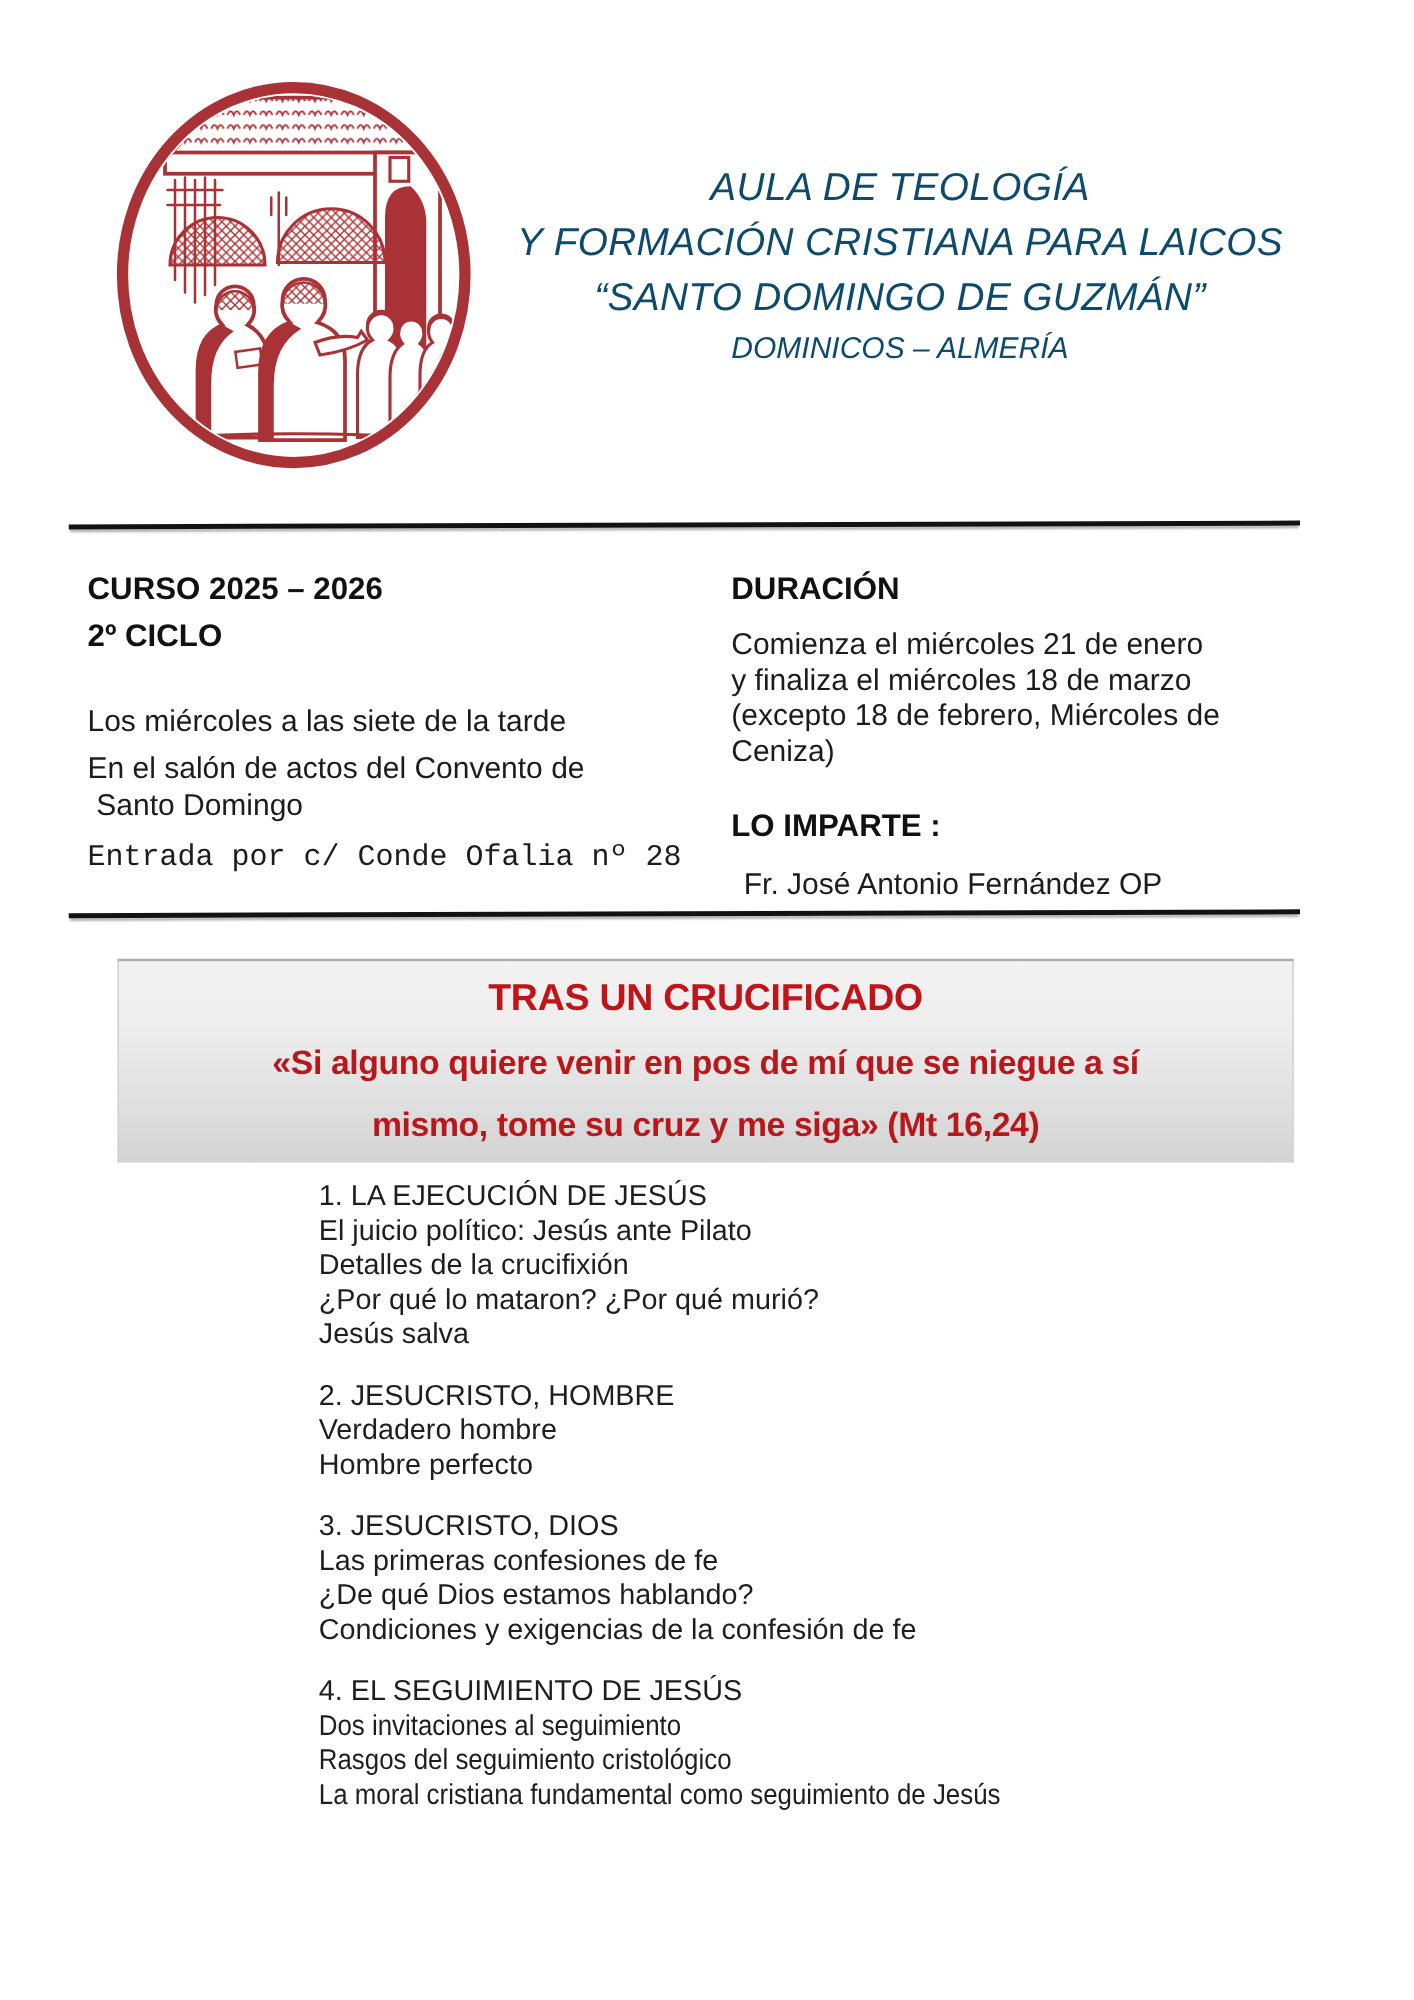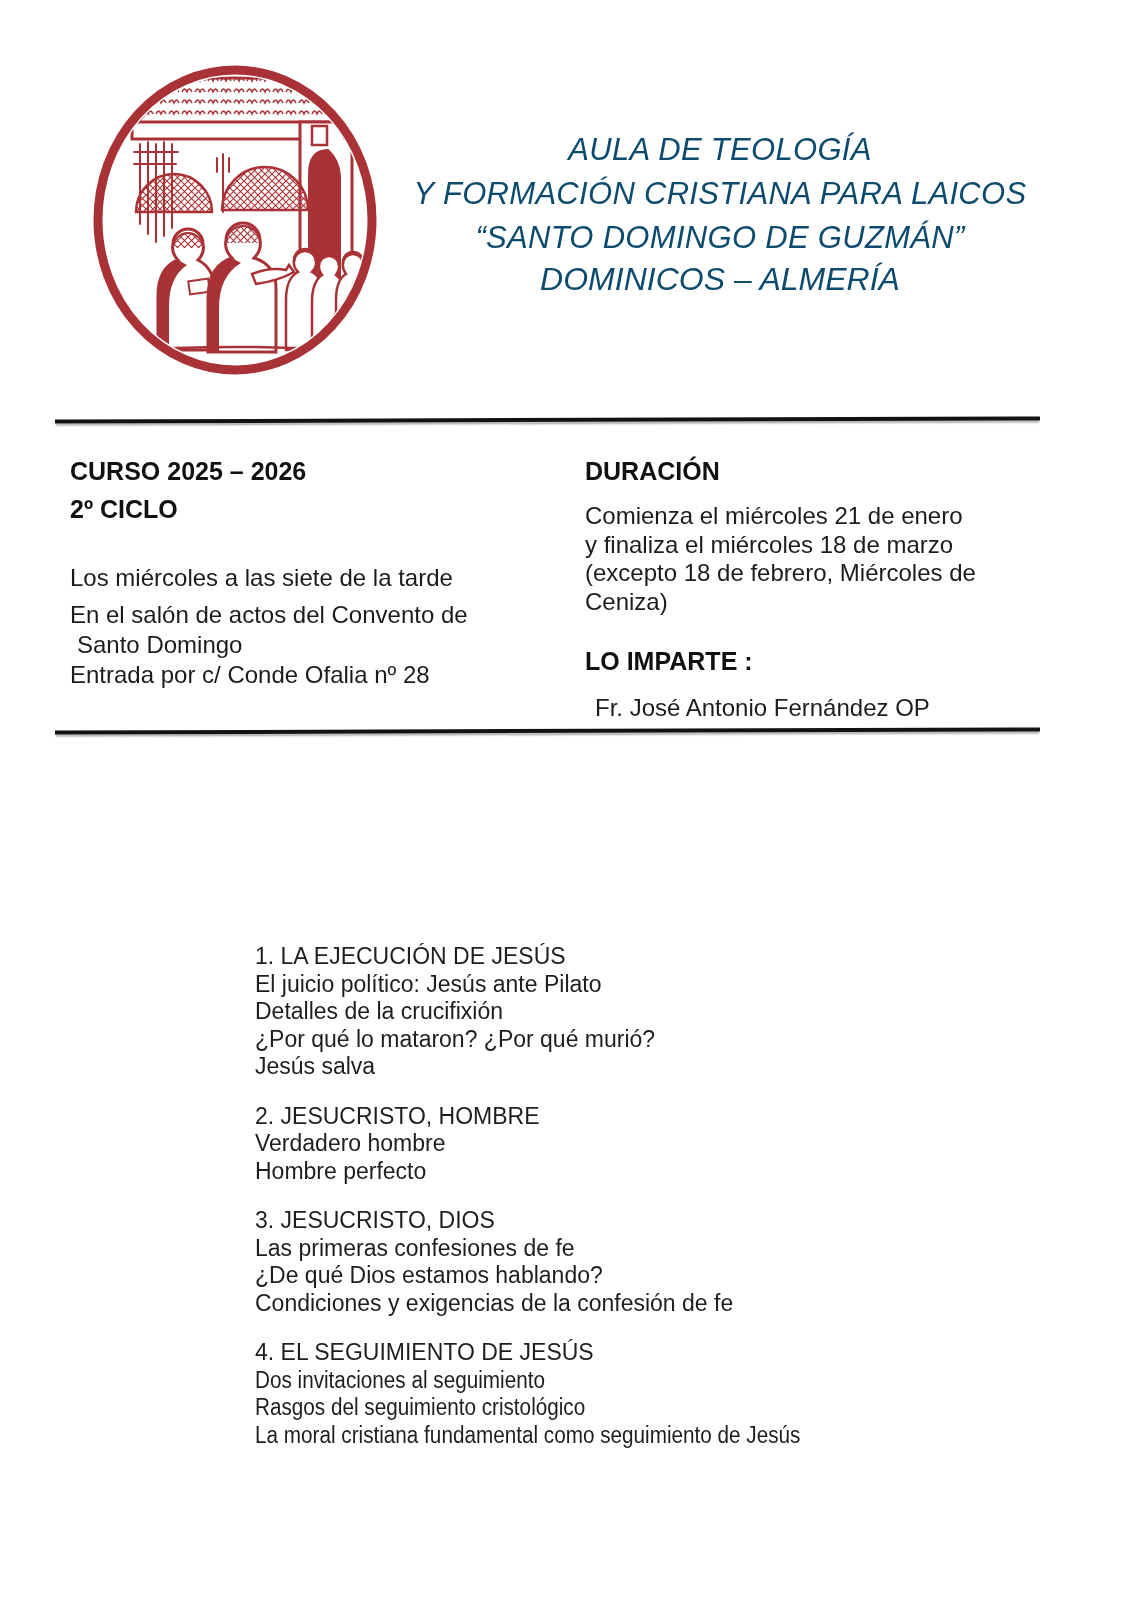--- a/index.html
+++ b/index.html
@@ -15,41 +15,41 @@
 
   
   .seal { position:absolute; left:90px; top:62px; width:290px; height:315px; }
 
   
   .header-block {
     position:absolute; left:385px; top:128px; width:670px;
     text-align:center; font-style:italic; color:#0c4a6e;
   }
   .header-line { font-size:31px; line-height:44px; letter-spacing:0.3px; white-space:nowrap; }
-  .header-sub  { font-size:32px; line-height:38px; white-space:nowrap; }
+  .header-sub  { font-size:24px; line-height:38px; white-space:nowrap; }
 
   
   .divider {
     position:absolute; left:55px; width:985px; height:4px;
     background:#121212;
     box-shadow:0 3px 2px -1px rgba(0,0,0,0.38);
     transform:rotate(-0.18deg);
   }
   .divider-top    { top:418px; }
   .divider-middle { top:729px; }
 
   
   .info-left  { position:absolute; left:70px;  top:452px; width:490px; }
   .info-right { position:absolute; left:585px; top:452px; width:460px; }
   .h-bold { font-weight:bold; font-size:25px; line-height:38px; color:#111; }
   .body-text { font-size:24px; line-height:30px; color:#1c1c1c; }
   .schedule { margin-top:35px; }
   .venue { margin-top:7px; }
   .venue-indent { padding-left:7px; }
-  .entrance { margin-top:0; }
+  .entrance { margin-top:12px;font-family:Liberation Mono, monospace; }
   .duration-par { margin-top:12px; }
   .duration-par .par-line { font-size:24px; line-height:28.5px; }
   .imparte-label { margin-top:26px; }
   .teacher { margin-top:13px; padding-left:10px; }
 
   
   .banner {
     position:absolute; left:94px; top:767px; width:941px; height:163px;
     background:linear-gradient(180deg,#f2f2f2 0%,#eeeeee 30%,#e3e3e3 62%,#d3d3d3 100%);
     border:1px solid #c6c6c6;
@@ -160,20 +160,27 @@
     <div class="duration-par">
       <div class="par-line">Comienza el miércoles 21 de enero</div>
       <div class="par-line">y finaliza el miércoles 18 de marzo</div>
       <div class="par-line">(excepto 18 de febrero, Miércoles de</div>
       <div class="par-line">Ceniza)</div>
     </div>
     <div class="h-bold imparte-label">LO IMPARTE :</div>
     <div class="body-text teacher">Fr. José Antonio Fernández OP</div>
   </div>
 
+  <div class="banner">
+    <div class="banner-title">TRAS UN CRUCIFICADO</div>
+    <div class="banner-quote">
+      <div>«Si alguno quiere venir en pos de mí que se niegue a sí</div>
+      <div>mismo, tome su cruz y me siga» (Mt 16,24)</div>
+    </div>
+  </div>
 
   <div class="outline">
 
     <div class="outline-section">
       <div class="oline">1. LA EJECUCIÓN DE JESÚS</div>
       <div class="oline">El juicio político: Jesús ante Pilato</div>
       <div class="oline">Detalles de la crucifixión</div>
       <div class="oline">¿Por qué lo mataron? ¿Por qué murió?</div>
       <div class="oline">Jesús salva</div>
     </div>

